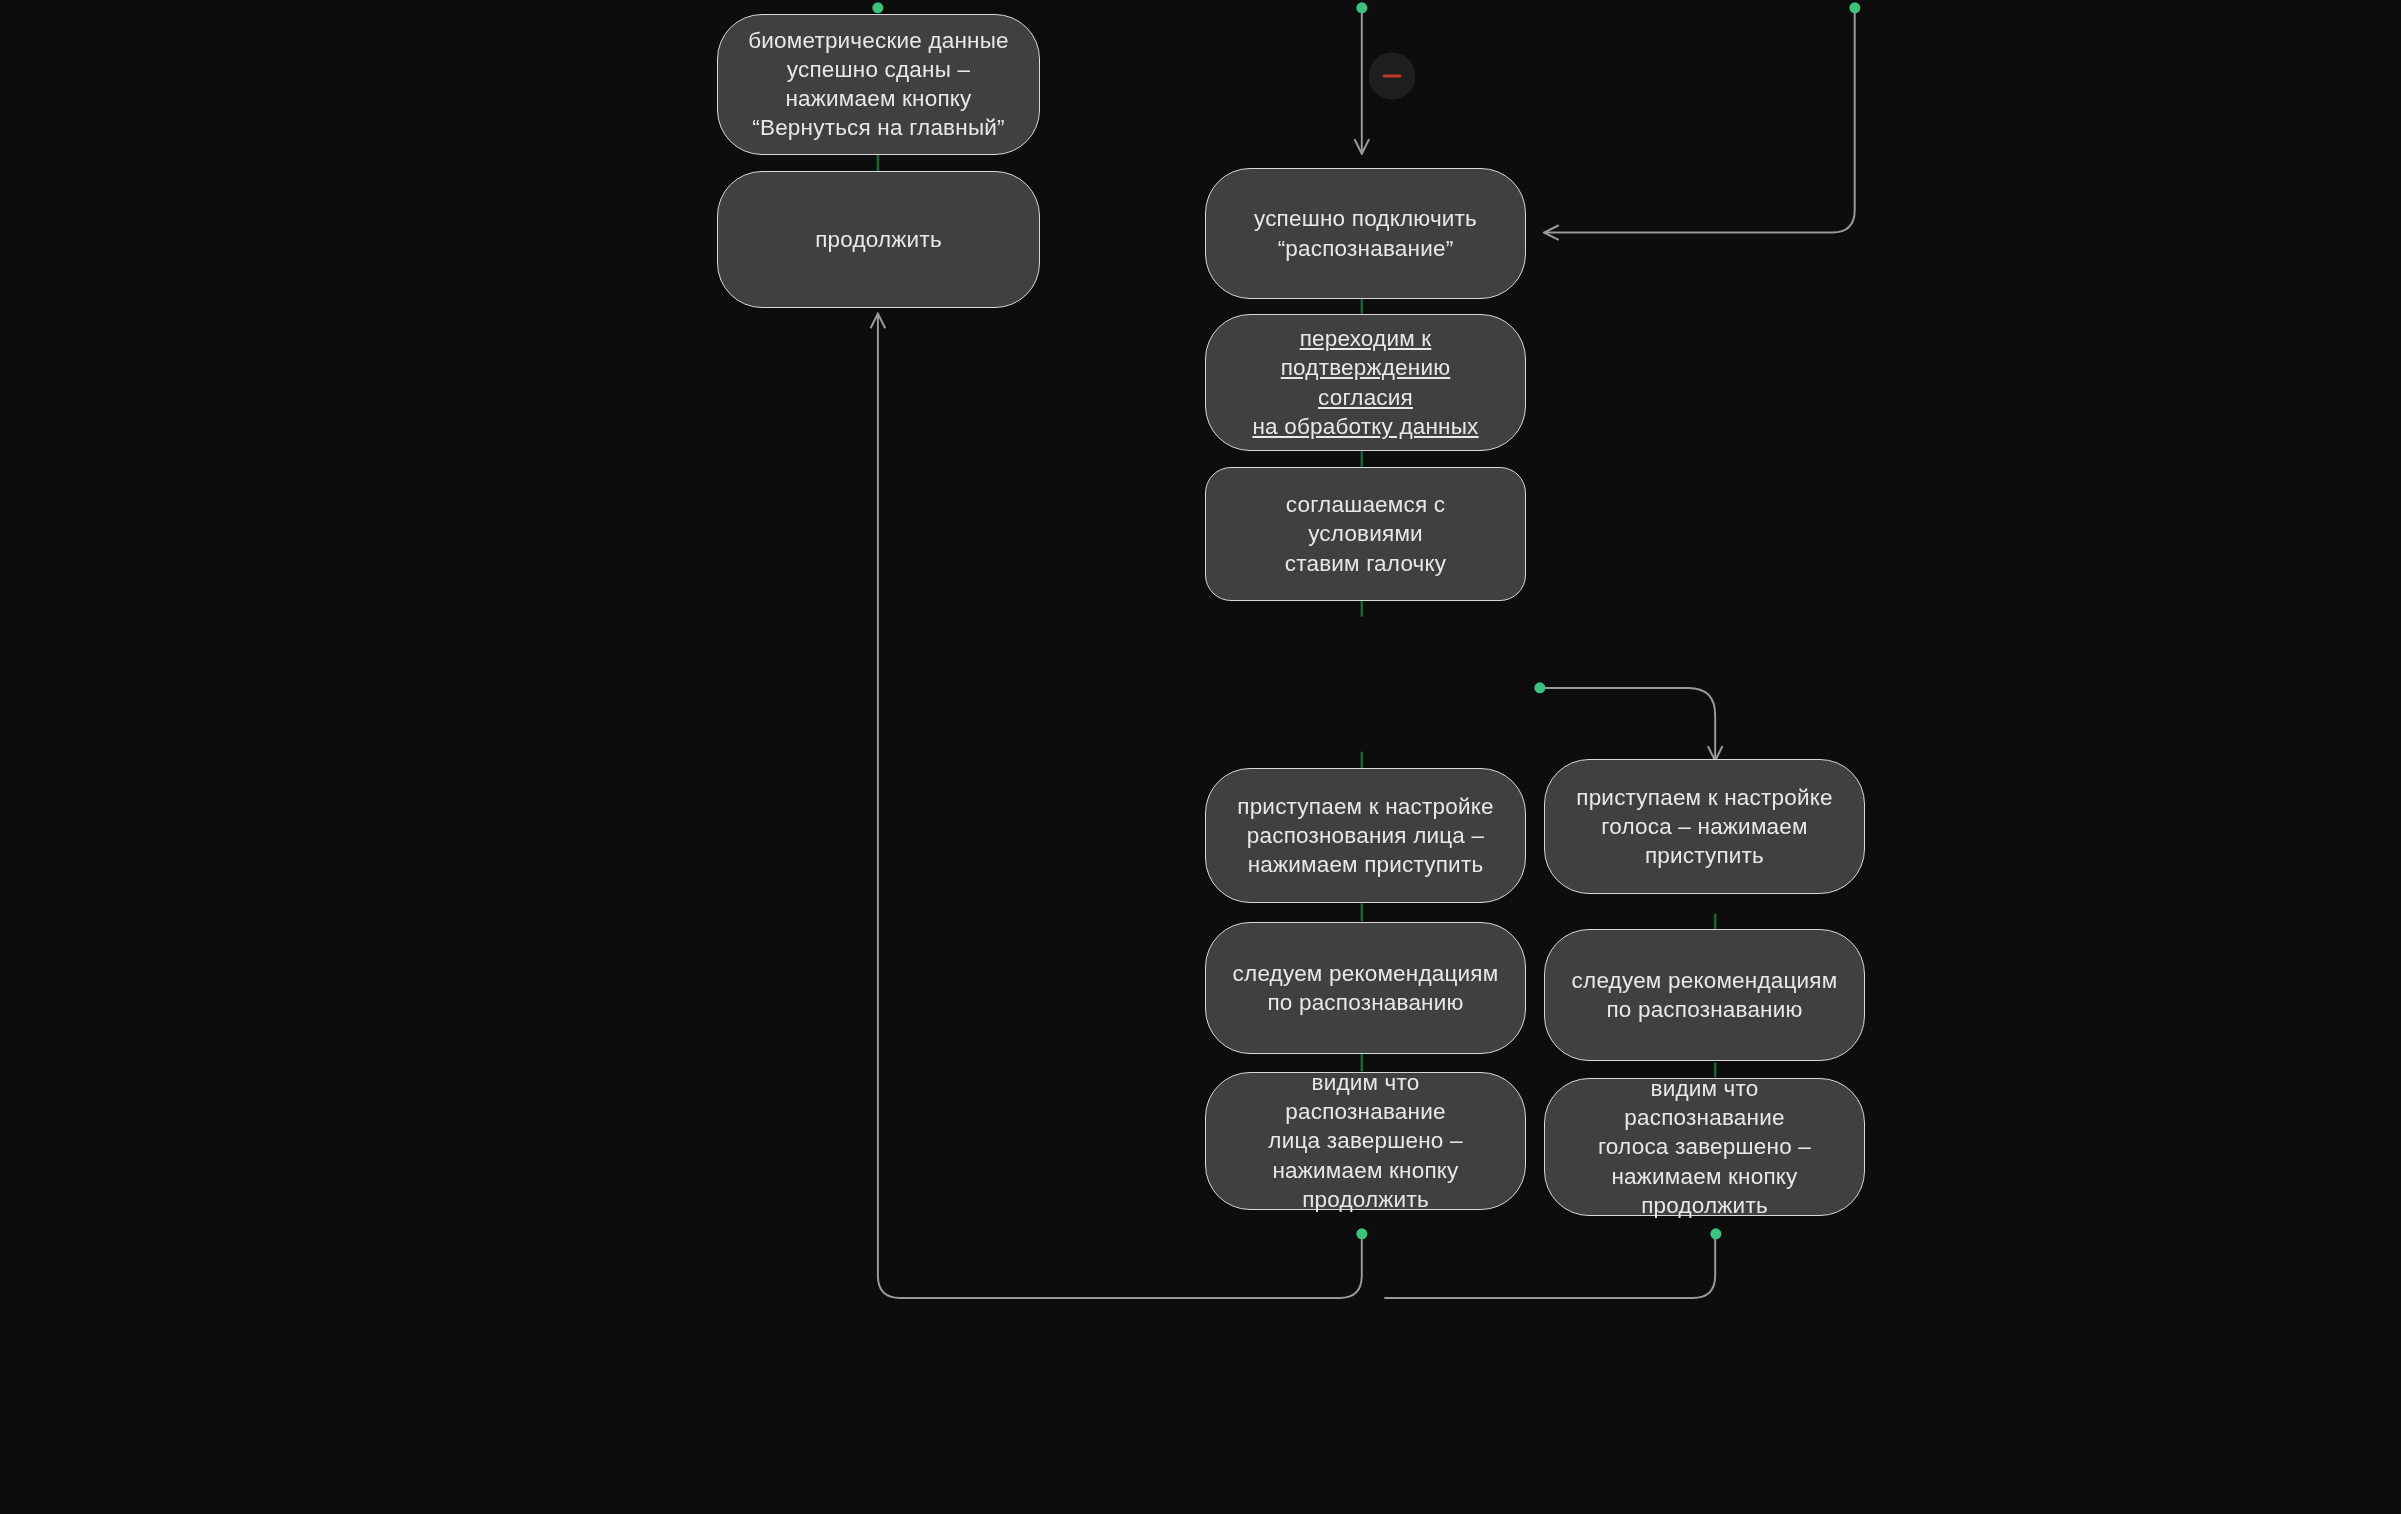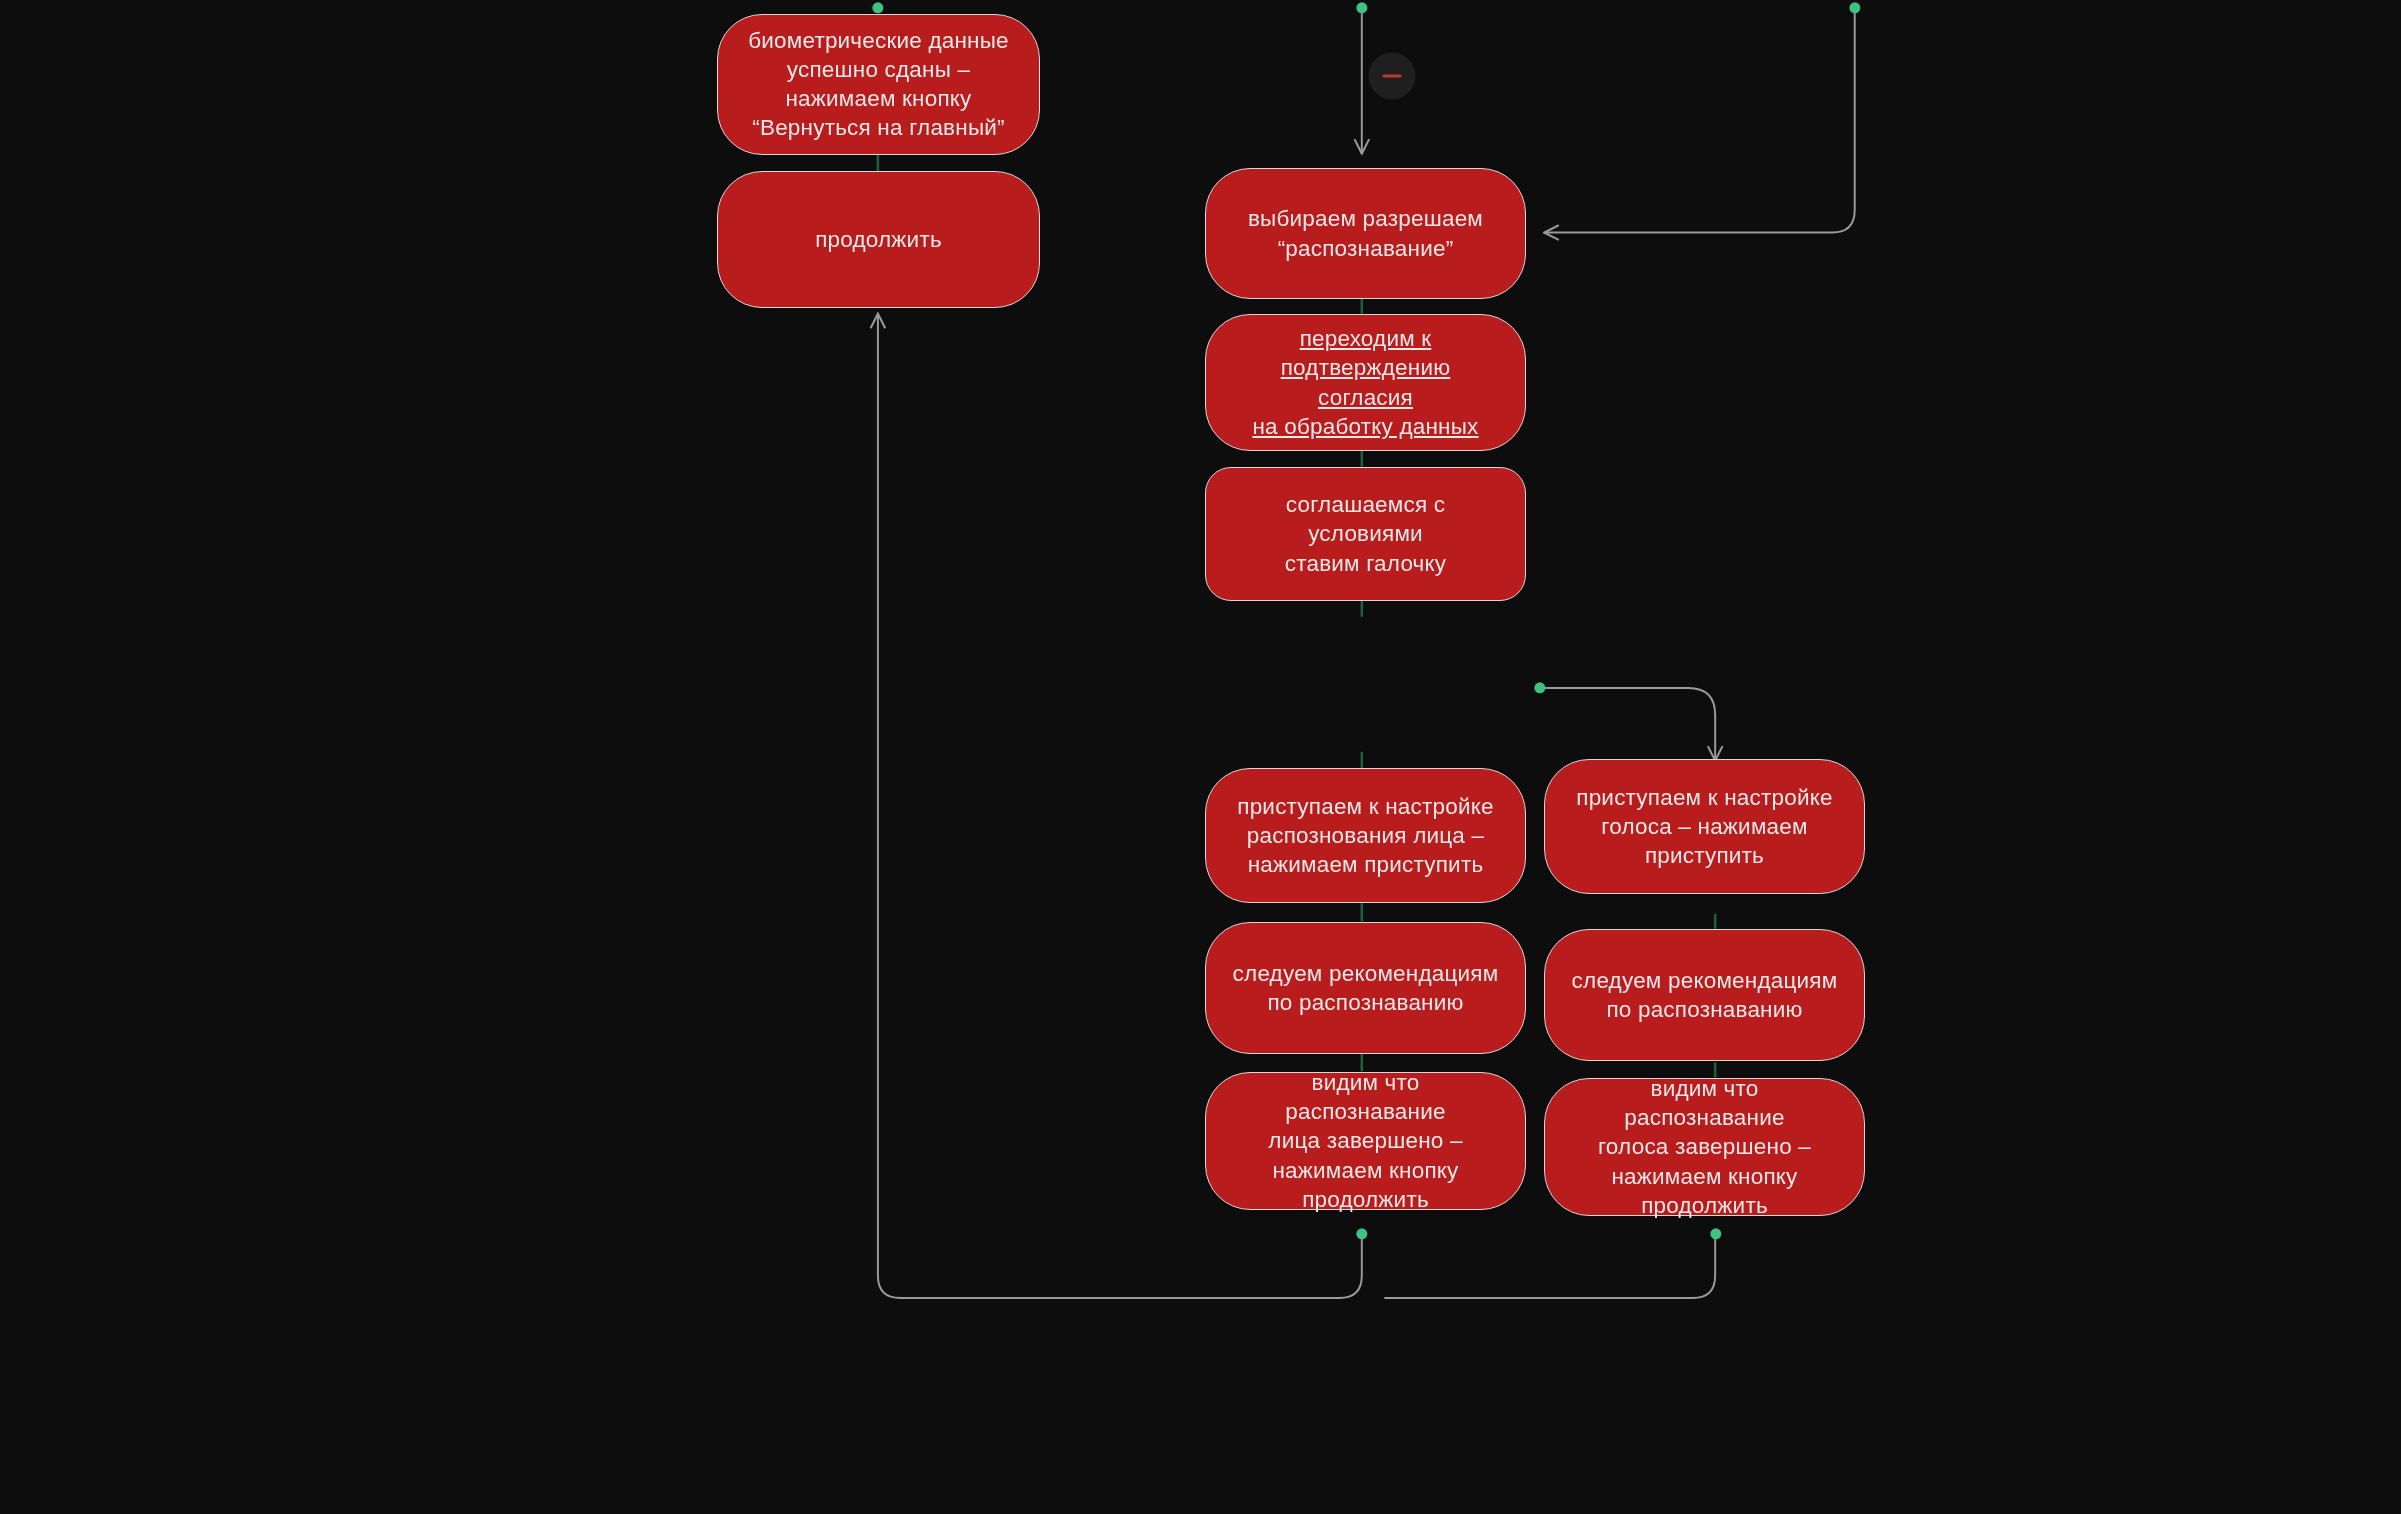--- a/index.html
+++ b/index.html
@@ -21,21 +21,21 @@
     top: 0;
     width: 2401px;
     height: 1514px;
     pointer-events: none;
   }
   .node {
     position: absolute;
     box-sizing: border-box;
     border: 1.5px solid #d8d8d8;
     border-radius: 45px;
-    background: #b91c1c;
+    background: #404040;
     color: #e8e8e8;
     display: flex;
     align-items: center;
     justify-content: center;
     text-align: center;
     font-size: 22.5px;
     line-height: 1.30;
     letter-spacing: 0.2px;
     padding: 7.5px 25.5px;
     white-space: pre-line;
@@ -105,21 +105,21 @@
 успешно сданы –
 нажимаем кнопку
 “Вернуться на главный”</span>
   </div>
 
   <div class="node" style="left:717px; top:171px; width:323px; height:137px;">
     <span>продолжить</span>
   </div>
 
   <div class="node" style="left:1205px; top:168px; width:321px; height:131px;">
-    <span>выбираем разрешаем
+    <span>успешно подключить
 “распознавание”</span>
   </div>
 
   <div class="node" style="left:1205px; top:314px; width:321px; height:137px;text-decoration:underline;">
     <span>переходим к
 подтверждению согласия
 на обработку данных</span>
   </div>
 
   <div class="node" style="left:1205px; top:467px; width:321px; height:134px;border-radius:26px;">

